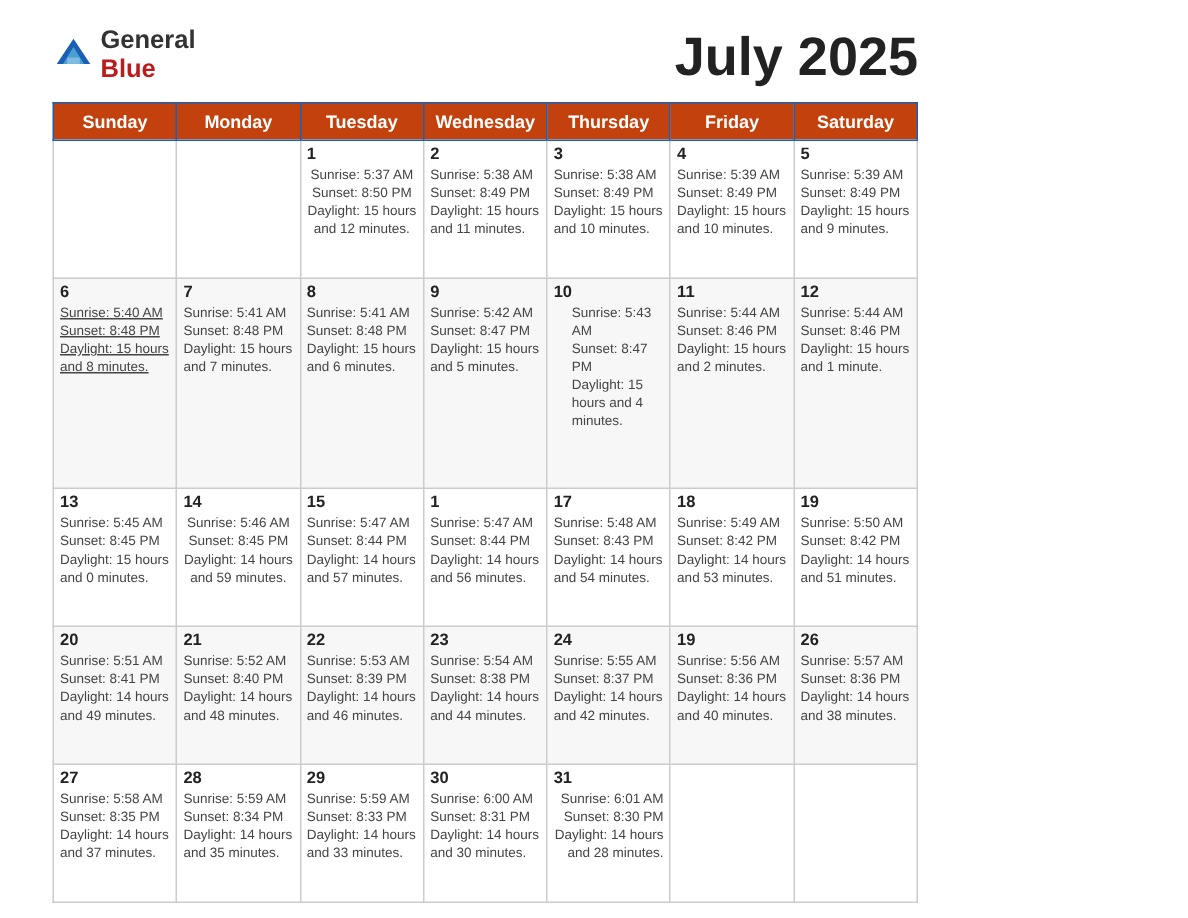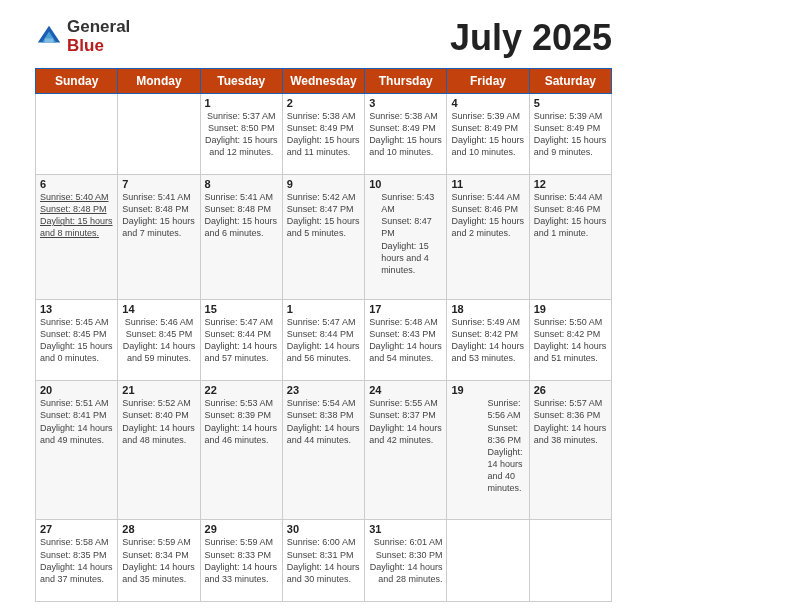--- a/index.html
+++ b/index.html
@@ -283,21 +283,21 @@
 Daylight: 14 hours and 44 minutes.</div>
           </td>
           <td>
             <span class="day-num">24</span>
             <div class="day-info" style="white-space: pre-line;">Sunrise: 5:55 AM
 Sunset: 8:37 PM
 Daylight: 14 hours and 42 minutes.</div>
           </td>
           <td>
             <span class="day-num">19</span>
-            <div class="day-info" style="white-space: pre-line; margin-left: 36px;">Sunrise: 5:56 AM
+            <div class="day-info" style="white-space: pre-line;">Sunrise: 5:56 AM
 Sunset: 8:36 PM
 Daylight: 14 hours and 40 minutes.</div>
           </td>
           <td>
             <span class="day-num">26</span>
             <div class="day-info" style="white-space: pre-line;">Sunrise: 5:57 AM
 Sunset: 8:36 PM
 Daylight: 14 hours and 38 minutes.</div>
           </td>
         </tr>

